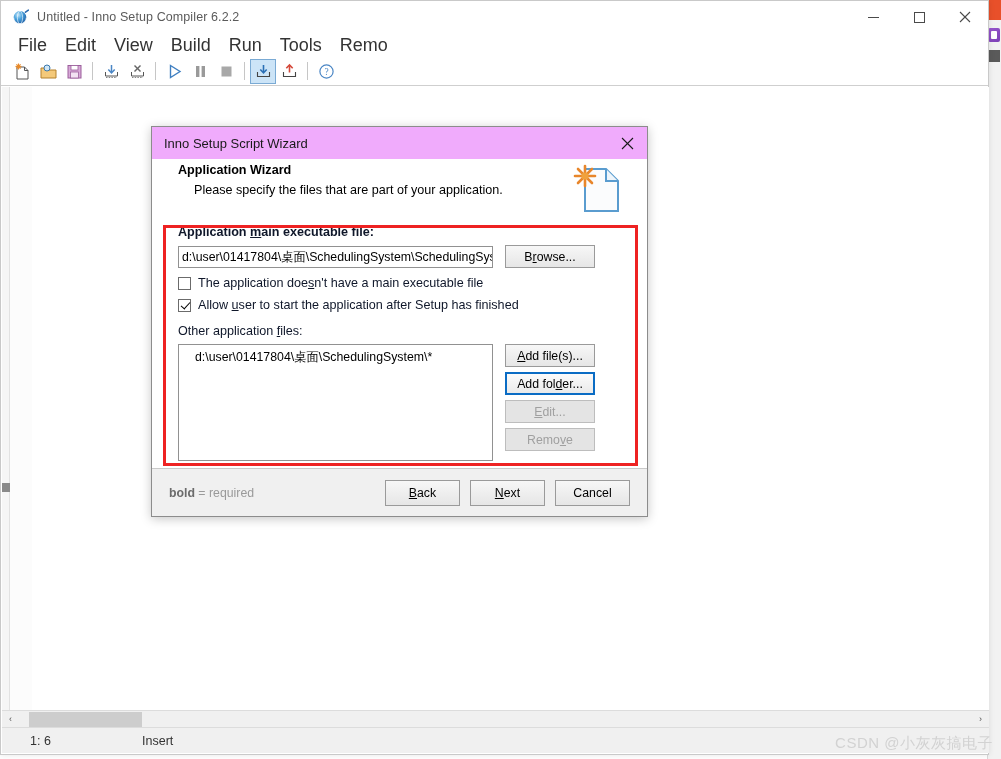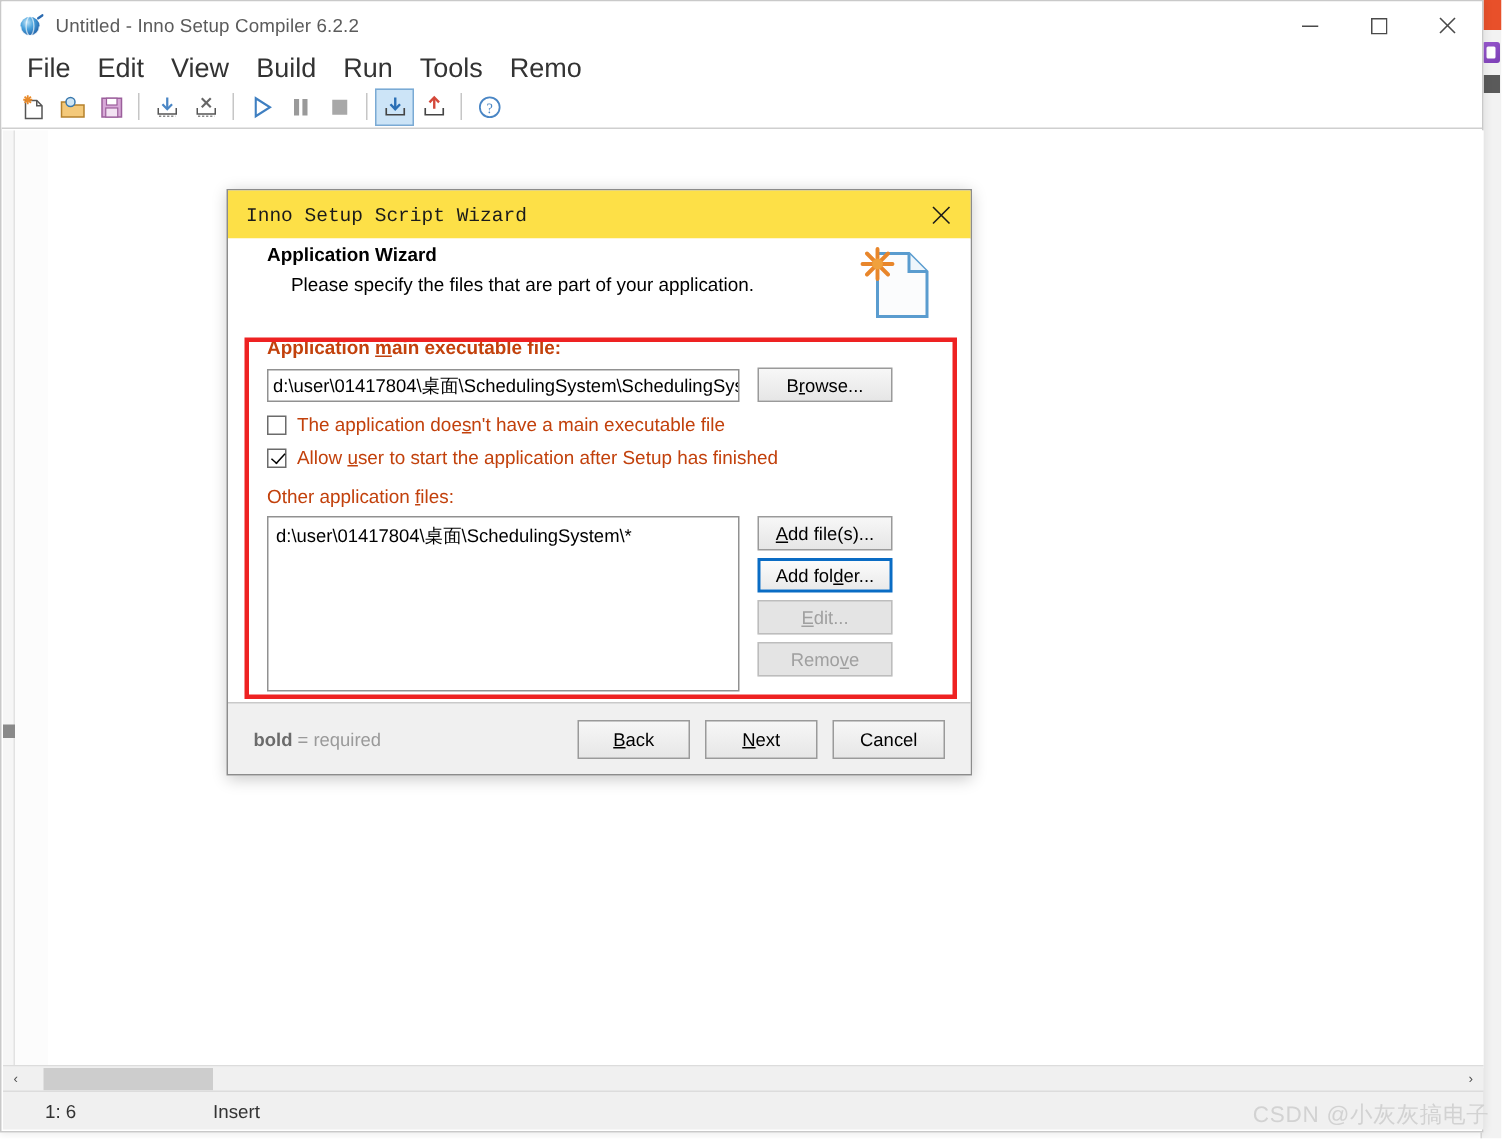--- a/index.html
+++ b/index.html
@@ -162,23 +162,22 @@
     position: absolute; left: 151px; top: 126px;
     width: 497px; height: 391px;
     background: #ffffff;
     border: 1px solid #8c8c8c;
     box-shadow: 0 2px 10px rgba(0,0,0,0.22);
     display: flex; flex-direction: column;
   }
   .dlg-title {
     height: 32px; display: flex; align-items: center;
     padding-left: 12px;
-    background: #fde047;
+    background: #f0abfc;
     position: relative;
-    font-family: Liberation Mono, monospace;
   }
   .dlg-title-text { font-size: 13px; color: #1a1a1a; }
   .dlg-close {
     position: absolute; right: 0; top: 0;
     width: 40px; height: 32px;
     display: flex; align-items: center; justify-content: center;
     color: #1a1a1a;
   }
 
   .dlg-header {
@@ -199,21 +198,21 @@
   }
 
   .red-box {
     position: absolute;
     left: 11px; top: 0px;
     width: 475px; height: 241px;
     border: 3px solid #ee2222;
     pointer-events: none;
   }
 
-  .lbl { font-size: 12.6px; color: #c2410c; }
+  .lbl { font-size: 12.6px; color: #0f172a; }
   .lbl.bold { font-weight: bold; }
   .u { text-decoration: underline; }
 
   .row-exe { display: flex; align-items: center; margin-top: 6px; gap: 12px; }
   .txtbox {
     width: 315px; height: 22px;
     border: 1px solid #919191;
     background: #ffffff;
     font-size: 12.3px; color: #000;
     padding: 0 3px; line-height: 20px;
@@ -251,21 +250,21 @@
     border: solid #000; border-width: 0 1.6px 1.6px 0;
     transform: rotate(42deg);
   }
 
   .listwrap { display: flex; gap: 12px; margin-top: 6px; }
   .listbox {
     width: 315px; height: 117px;
     border: 1px solid #919191;
     background: #ffffff;
     font-size: 12.3px; color: #000;
-    padding: 4px 5px;
+    padding: 4px 16px;
     overflow: hidden;
   }
   .list-col { display: flex; flex-direction: column; gap: 5px; }
 
   .dlg-footer {
     height: 48px;
     background: #f0f0f0;
     border-top: 1px solid #c9c9c9;
     display: flex; align-items: center;
     padding: 0 17px;

